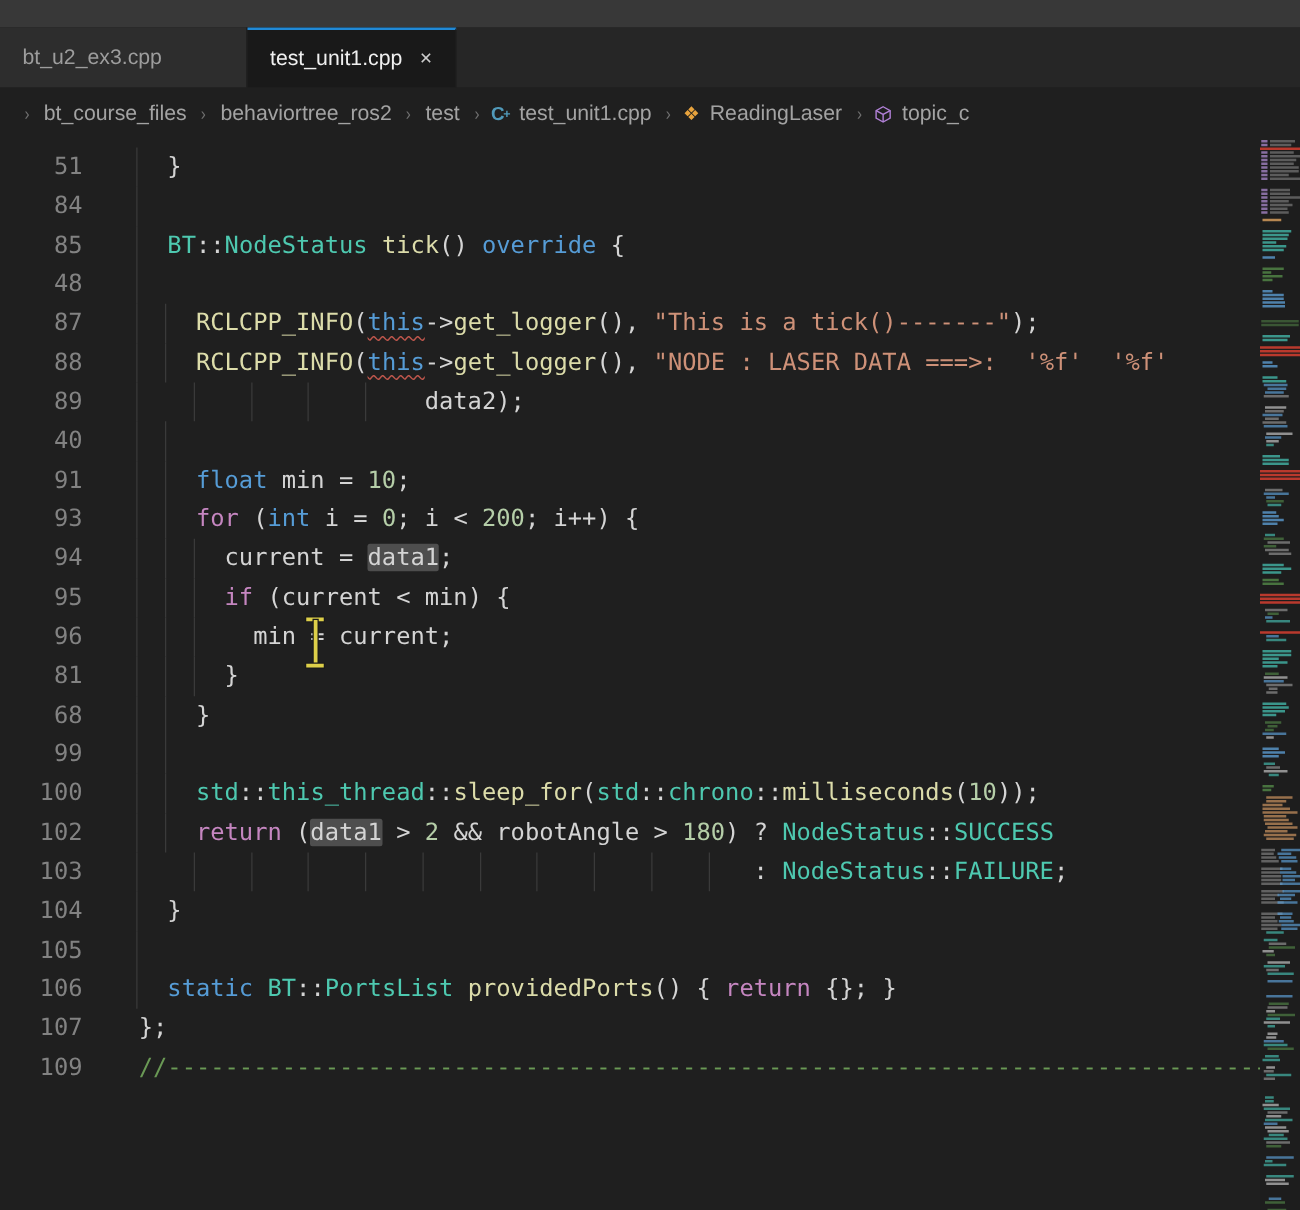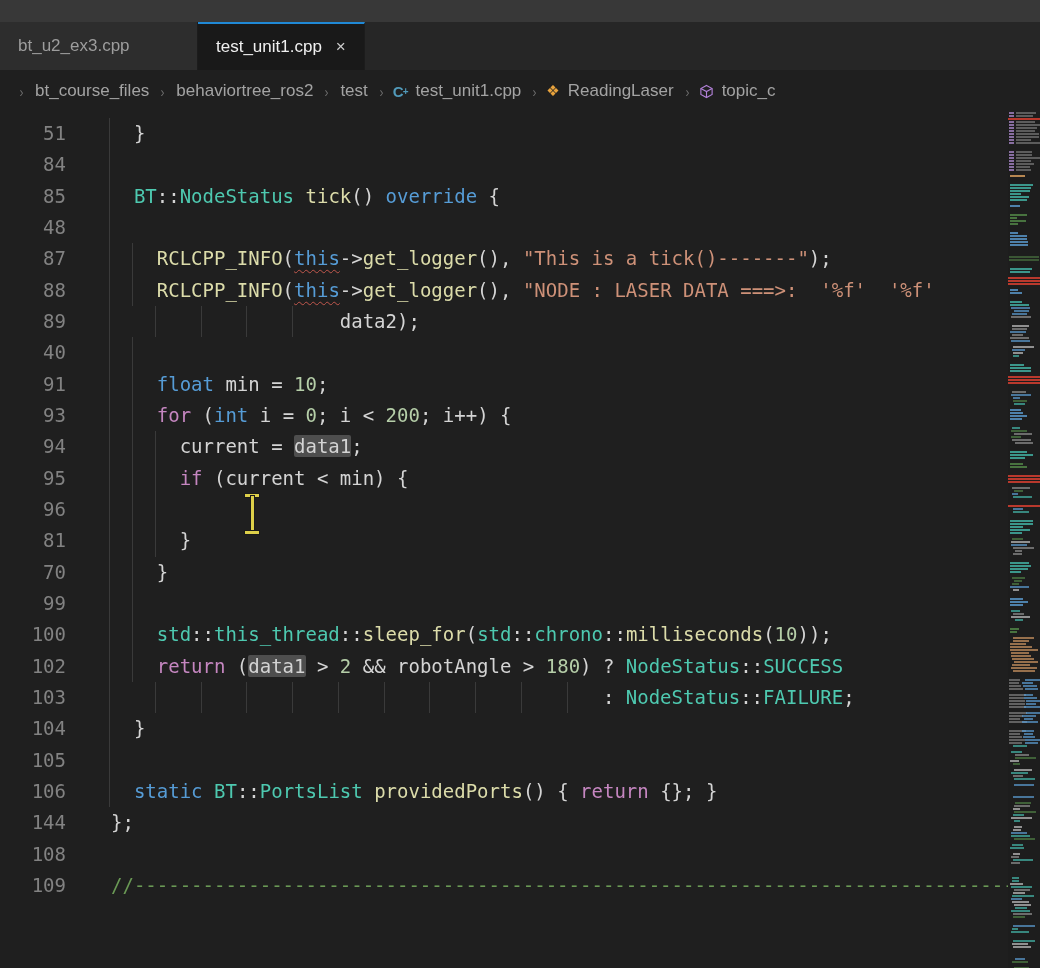--- a/index.html
+++ b/index.html
@@ -100,32 +100,31 @@
       <div class="row"><span class="guide" style="left: 109px;"></span><span class="ln">85</span><span class="codetxt" style="left: 111px;"><span style="color: rgb(212, 212, 212);">  </span><span style="color: rgb(78, 201, 176);">BT</span><span style="color: rgb(212, 212, 212);">::</span><span style="color: rgb(78, 201, 176);">NodeStatus</span><span style="color: rgb(212, 212, 212);"> </span><span style="color: rgb(220, 220, 170);">tick</span><span style="color: rgb(212, 212, 212);">() </span><span style="color: rgb(86, 156, 214);">override</span><span style="color: rgb(212, 212, 212);"> {</span></span></div>
       <div class="row"><span class="guide" style="left: 109px;"></span><span class="ln">48</span><span class="codetxt" style="left: 111px;"></span></div>
       <div class="row"><span class="guide" style="left: 109px;"></span><span class="guide" style="left: 131.88px;"></span><span class="ln">87</span><span class="codetxt" style="left: 111px;"><span style="color: rgb(212, 212, 212);">    </span><span style="color: rgb(220, 220, 170);">RCLCPP_INFO</span><span style="color: rgb(212, 212, 212);">(</span><span class="tok-sq" style="color: rgb(86, 156, 214);">this</span><span style="color: rgb(212, 212, 212);">-&gt;</span><span style="color: rgb(220, 220, 170);">get_logger</span><span style="color: rgb(212, 212, 212);">(), </span><span style="color: rgb(206, 145, 120);">"This is a tick()-------"</span><span style="color: rgb(212, 212, 212);">);</span></span></div>
       <div class="row"><span class="guide" style="left: 109px;"></span><span class="guide" style="left: 131.88px;"></span><span class="ln">88</span><span class="codetxt" style="left: 111px;"><span style="color: rgb(212, 212, 212);">    </span><span style="color: rgb(220, 220, 170);">RCLCPP_INFO</span><span style="color: rgb(212, 212, 212);">(</span><span class="tok-sq" style="color: rgb(86, 156, 214);">this</span><span style="color: rgb(212, 212, 212);">-&gt;</span><span style="color: rgb(220, 220, 170);">get_logger</span><span style="color: rgb(212, 212, 212);">(), </span><span style="color: rgb(206, 145, 120);">"NODE : LASER DATA ===&gt;:  '%f'  '%f'</span></span></div>
       <div class="row"><span class="guide" style="left: 109px;"></span><span class="guide" style="left: 154.76px;"></span><span class="guide" style="left: 200.52px;"></span><span class="guide" style="left: 246.28px;"></span><span class="guide" style="left: 292.04px;"></span><span class="ln">89</span><span class="codetxt" style="left: 111px;"><span style="color: rgb(212, 212, 212);">                    </span><span style="color: rgb(212, 212, 212);">data2</span><span style="color: rgb(212, 212, 212);">);</span></span></div>
       <div class="row"><span class="guide" style="left: 109px;"></span><span class="guide" style="left: 131.88px;"></span><span class="ln">40</span><span class="codetxt" style="left: 111px;"></span></div>
       <div class="row"><span class="guide" style="left: 109px;"></span><span class="guide" style="left: 131.88px;"></span><span class="ln">91</span><span class="codetxt" style="left: 111px;"><span style="color: rgb(212, 212, 212);">    </span><span style="color: rgb(86, 156, 214);">float</span><span style="color: rgb(212, 212, 212);"> min = </span><span style="color: rgb(181, 206, 168);">10</span><span style="color: rgb(212, 212, 212);">;</span></span></div>
       <div class="row"><span class="guide" style="left: 109px;"></span><span class="guide" style="left: 131.88px;"></span><span class="ln">93</span><span class="codetxt" style="left: 111px;"><span style="color: rgb(212, 212, 212);">    </span><span style="color: rgb(197, 134, 192);">for</span><span style="color: rgb(212, 212, 212);"> (</span><span style="color: rgb(86, 156, 214);">int</span><span style="color: rgb(212, 212, 212);"> i = </span><span style="color: rgb(181, 206, 168);">0</span><span style="color: rgb(212, 212, 212);">; i &lt; </span><span style="color: rgb(181, 206, 168);">200</span><span style="color: rgb(212, 212, 212);">; i++) {</span></span></div>
       <div class="row"><span class="guide" style="left: 109px;"></span><span class="guide" style="left: 131.88px;"></span><span class="guide" style="left: 154.76px;"></span><span class="ln">94</span><span class="codetxt" style="left: 111px;"><span style="color: rgb(212, 212, 212);">      current = </span><span class="tok-hl" style="color: rgb(212, 212, 212);">data1</span><span style="color: rgb(212, 212, 212);">;</span></span></div>
       <div class="row"><span class="guide" style="left: 109px;"></span><span class="guide" style="left: 131.88px;"></span><span class="guide" style="left: 154.76px;"></span><span class="ln">95</span><span class="codetxt" style="left: 111px;"><span style="color: rgb(212, 212, 212);">      </span><span style="color: rgb(197, 134, 192);">if</span><span style="color: rgb(212, 212, 212);"> (current &lt; min) {</span></span></div>
-      <div class="row"><span class="guide" style="left: 109px;"></span><span class="guide" style="left: 131.88px;"></span><span class="guide" style="left: 154.76px;"></span><span class="ln">96</span></div>
+      <div class="row"><span class="guide" style="left: 109px;"></span><span class="guide" style="left: 131.88px;"></span><span class="guide" style="left: 154.76px;"></span><span class="ln">96</span><span class="codetxt" style="left: 111px;"><span style="color: rgb(212, 212, 212);">        min = current;</span></span></div>
       <div class="row"><span class="guide" style="left: 109px;"></span><span class="guide" style="left: 131.88px;"></span><span class="guide" style="left: 154.76px;"></span><span class="ln">81</span><span class="codetxt" style="left: 111px;"><span style="color: rgb(212, 212, 212);">      }</span></span></div>
-      <div class="row"><span class="guide" style="left: 109px;"></span><span class="guide" style="left: 131.88px;"></span><span class="ln">70</span><span class="codetxt" style="left: 111px;"><span style="color: rgb(212, 212, 212);">    }</span></span></div>
+      <div class="row"><span class="guide" style="left: 109px;"></span><span class="guide" style="left: 131.88px;"></span><span class="ln">68</span><span class="codetxt" style="left: 111px;"><span style="color: rgb(212, 212, 212);">    }</span></span></div>
       <div class="row"><span class="guide" style="left: 109px;"></span><span class="guide" style="left: 131.88px;"></span><span class="ln">99</span><span class="codetxt" style="left: 111px;"></span></div>
       <div class="row"><span class="guide" style="left: 109px;"></span><span class="guide" style="left: 131.88px;"></span><span class="ln">100</span><span class="codetxt" style="left: 111px;"><span style="color: rgb(212, 212, 212);">    </span><span style="color: rgb(78, 201, 176);">std</span><span style="color: rgb(212, 212, 212);">::</span><span style="color: rgb(78, 201, 176);">this_thread</span><span style="color: rgb(212, 212, 212);">::</span><span style="color: rgb(220, 220, 170);">sleep_for</span><span style="color: rgb(212, 212, 212);">(</span><span style="color: rgb(78, 201, 176);">std</span><span style="color: rgb(212, 212, 212);">::</span><span style="color: rgb(78, 201, 176);">chrono</span><span style="color: rgb(212, 212, 212);">::</span><span style="color: rgb(220, 220, 170);">milliseconds</span><span style="color: rgb(212, 212, 212);">(</span><span style="color: rgb(181, 206, 168);">10</span><span style="color: rgb(212, 212, 212);">));</span></span></div>
       <div class="row"><span class="guide" style="left: 109px;"></span><span class="guide" style="left: 131.88px;"></span><span class="ln">102</span><span class="codetxt" style="left: 111px;"><span style="color: rgb(212, 212, 212);">    </span><span style="color: rgb(197, 134, 192);">return</span><span style="color: rgb(212, 212, 212);"> (</span><span class="tok-hl" style="color: rgb(212, 212, 212);">data1</span><span style="color: rgb(212, 212, 212);"> &gt; </span><span style="color: rgb(181, 206, 168);">2</span><span style="color: rgb(212, 212, 212);"> &amp;&amp; robotAngle &gt; </span><span style="color: rgb(181, 206, 168);">180</span><span style="color: rgb(212, 212, 212);">) ? </span><span style="color: rgb(78, 201, 176);">NodeStatus</span><span style="color: rgb(212, 212, 212);">::</span><span style="color: rgb(78, 201, 176);">SUCCESS</span></span></div>
       <div class="row"><span class="guide" style="left: 109px;"></span><span class="guide" style="left: 154.76px;"></span><span class="guide" style="left: 200.52px;"></span><span class="guide" style="left: 246.28px;"></span><span class="guide" style="left: 292.04px;"></span><span class="guide" style="left: 337.8px;"></span><span class="guide" style="left: 383.56px;"></span><span class="guide" style="left: 429.32px;"></span><span class="guide" style="left: 475.08px;"></span><span class="guide" style="left: 520.84px;"></span><span class="guide" style="left: 566.6px;"></span><span class="ln">103</span><span class="codetxt" style="left: 111px;"><span style="color: rgb(212, 212, 212);">                                           </span><span style="color: rgb(212, 212, 212);">: </span><span style="color: rgb(78, 201, 176);">NodeStatus</span><span style="color: rgb(212, 212, 212);">::</span><span style="color: rgb(78, 201, 176);">FAILURE</span><span style="color: rgb(212, 212, 212);">;</span></span></div>
       <div class="row"><span class="guide" style="left: 109px;"></span><span class="ln">104</span><span class="codetxt" style="left: 111px;"><span style="color: rgb(212, 212, 212);">  }</span></span></div>
       <div class="row"><span class="guide" style="left: 109px;"></span><span class="ln">105</span><span class="codetxt" style="left: 111px;"></span></div>
       <div class="row"><span class="guide" style="left: 109px;"></span><span class="ln">106</span><span class="codetxt" style="left: 111px;"><span style="color: rgb(212, 212, 212);">  </span><span style="color: rgb(86, 156, 214);">static</span><span style="color: rgb(212, 212, 212);"> </span><span style="color: rgb(78, 201, 176);">BT</span><span style="color: rgb(212, 212, 212);">::</span><span style="color: rgb(78, 201, 176);">PortsList</span><span style="color: rgb(212, 212, 212);"> </span><span style="color: rgb(220, 220, 170);">providedPorts</span><span style="color: rgb(212, 212, 212);">() { </span><span style="color: rgb(197, 134, 192);">return</span><span style="color: rgb(212, 212, 212);"> {}; }</span></span></div>
-      <div class="row"><span class="ln">144</span><span class="codetxt" style="left: 111px;"><span style="color: rgb(212, 212, 212);">};</span></span></div>
-      <div class="row"><span class="ln">108</span><span class="codetxt" style="left: 111px;"></span></div>
+      <div class="row"><span class="ln">107</span><span class="codetxt" style="left: 111px;"><span style="color: rgb(212, 212, 212);">};</span></span></div>
       <div class="row"><span class="ln">109</span><span class="codetxt" style="left: 111px;"><span style="color: rgb(106, 153, 85);">//--------------------------------------------------------------------------------------------</span></span></div>
     </div>
   <div id="minimap">
       <div class="mrow">
         <span class="mseg" style="left: 1px; width: 5px; background: rgb(155, 124, 184); opacity: 0.85;"></span>
         <span class="mseg" style="left: 8px; width: 19.9706px; background: rgb(143, 143, 143); opacity: 0.55;"></span>
       </div>
       <div class="mrow">
         <span class="mseg" style="left: 1px; width: 5px; background: rgb(155, 124, 184); opacity: 0.85;"></span>
         <span class="mseg" style="left: 8px; width: 16.9926px; background: rgb(143, 143, 143); opacity: 0.55;"></span>

